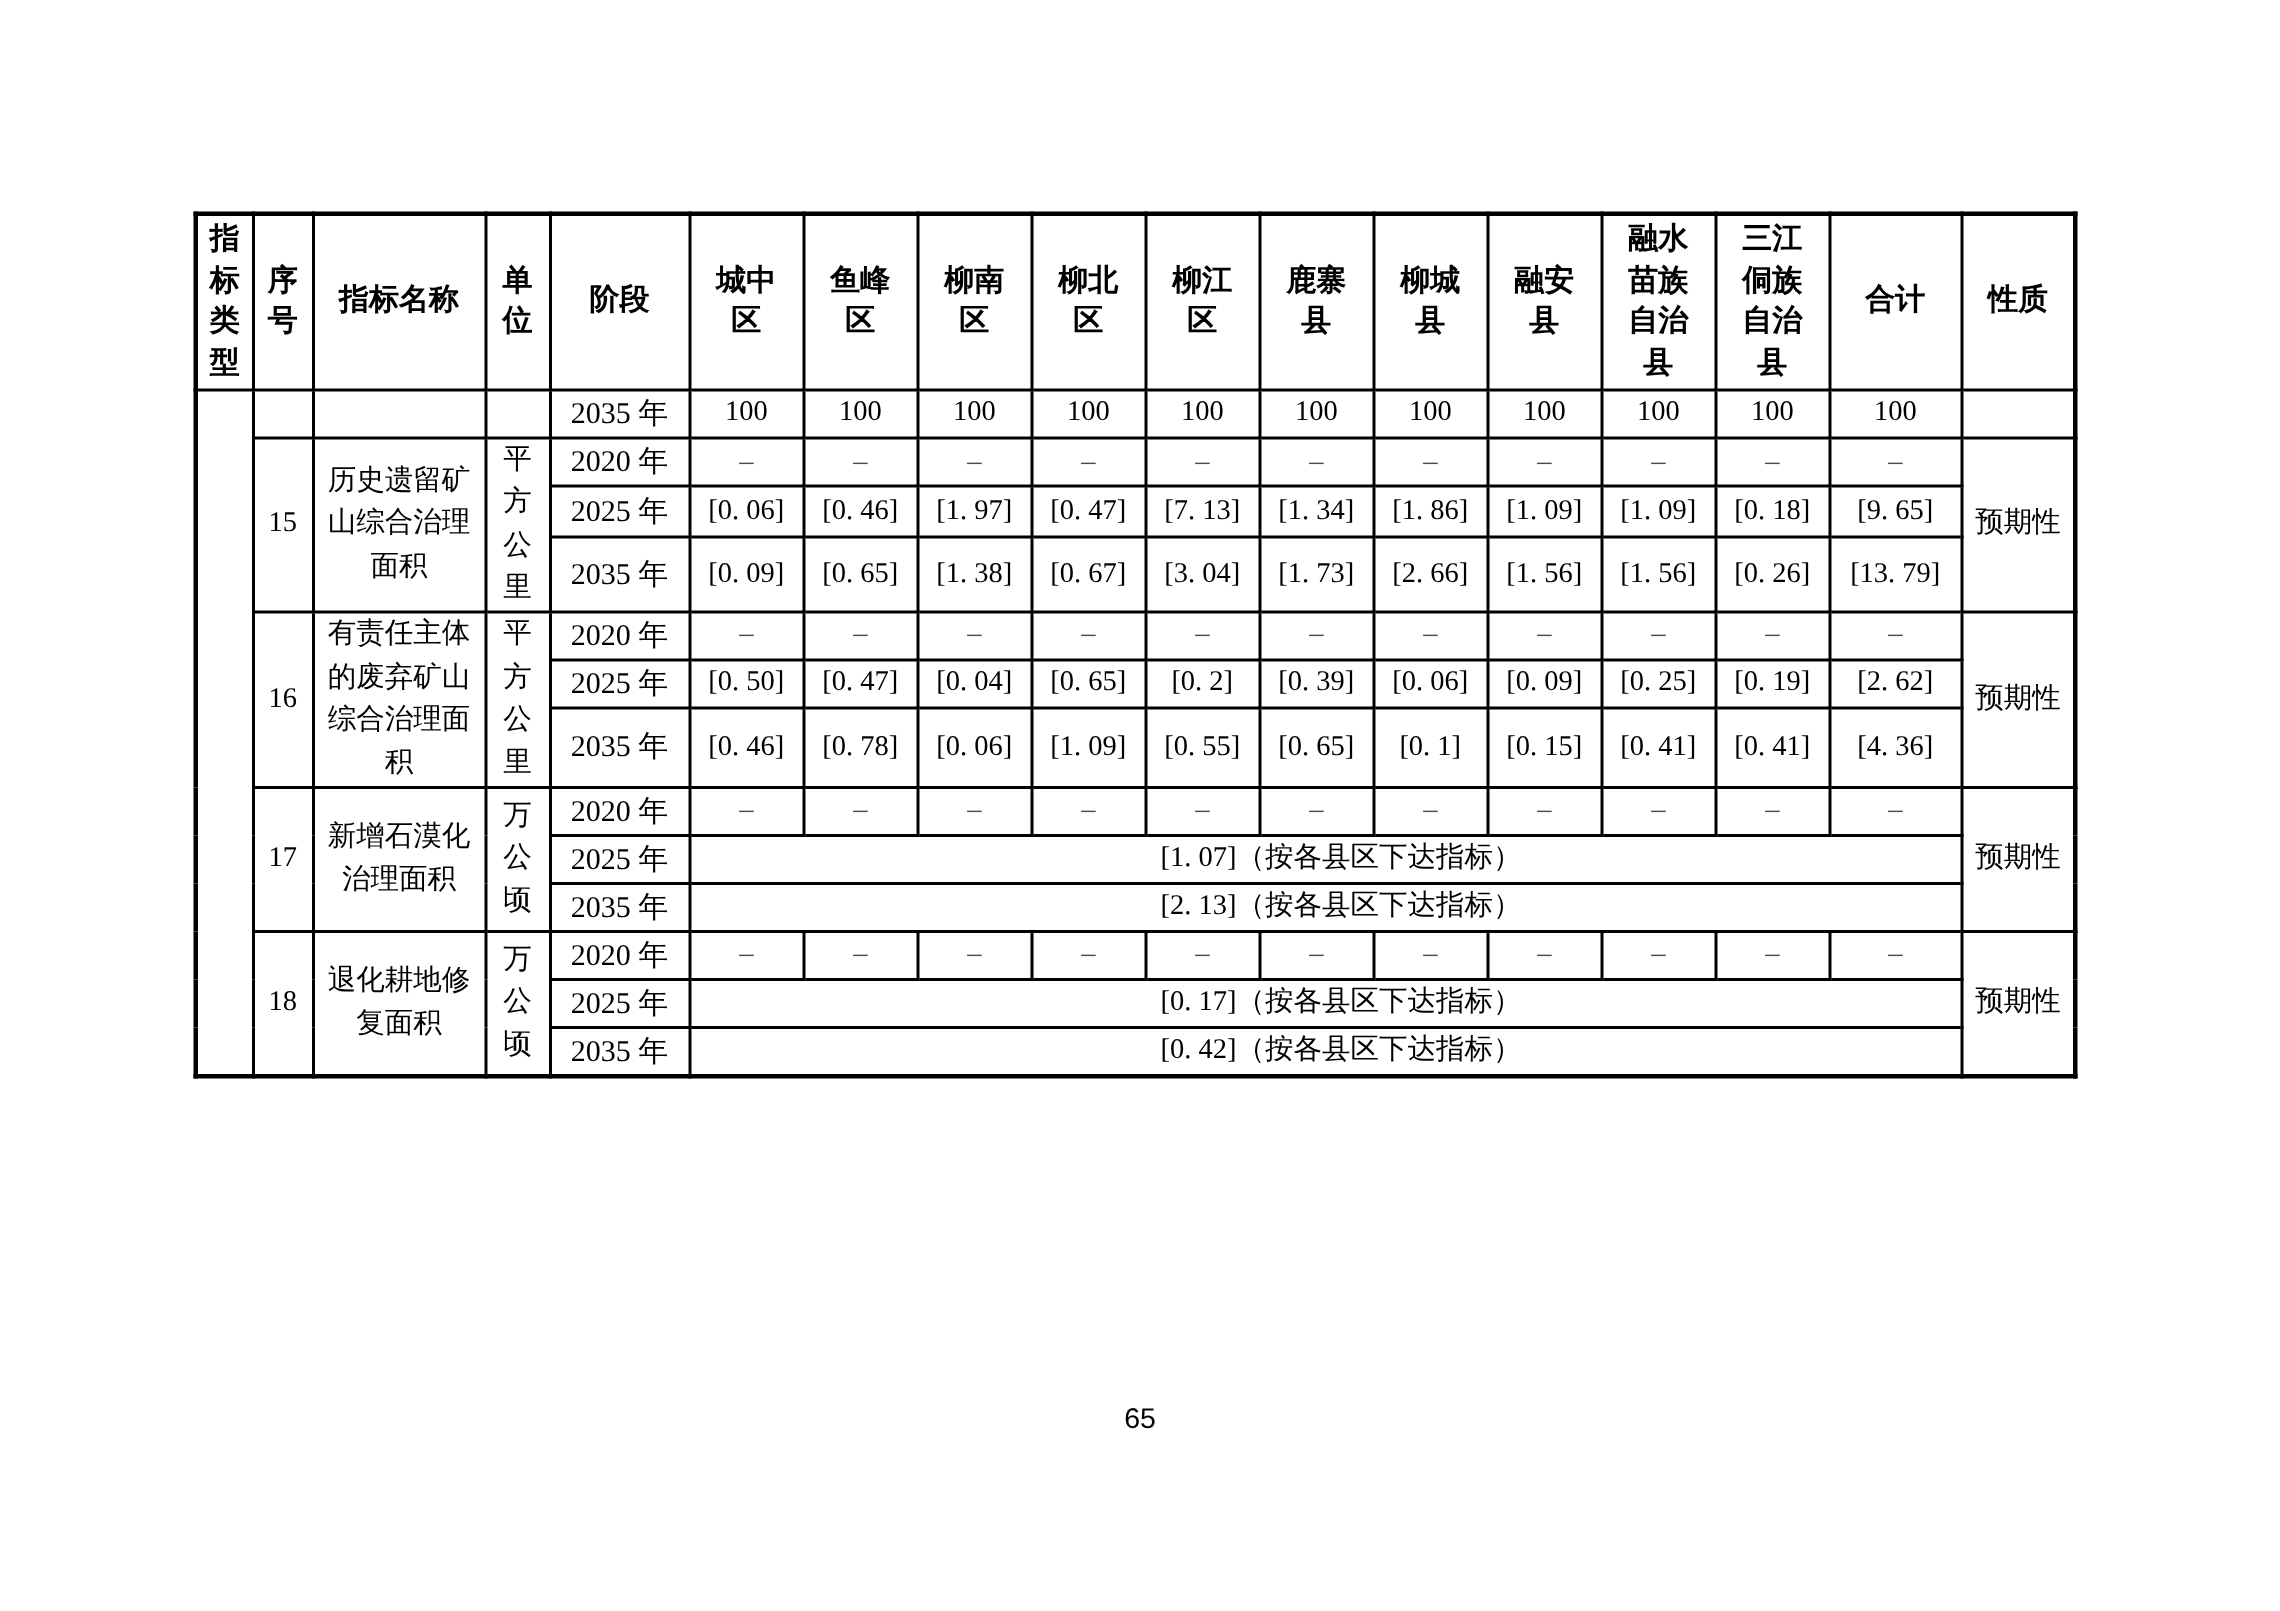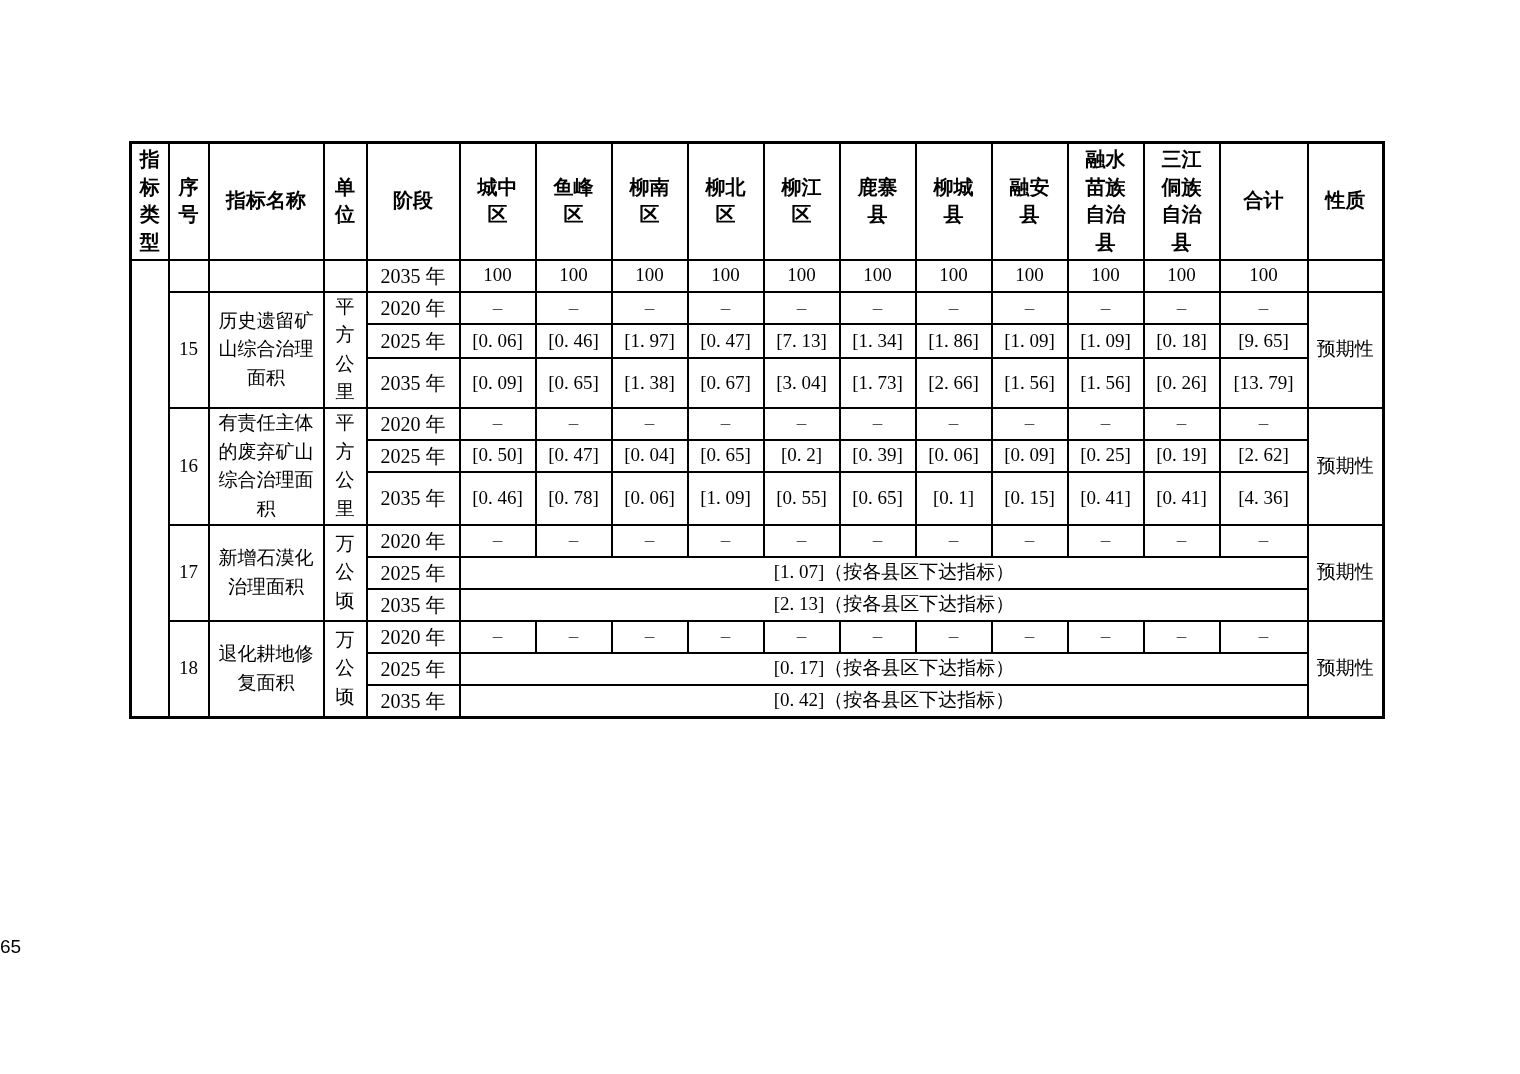--- a/index.html
+++ b/index.html
@@ -37,21 +37,21 @@
     font-family: "Liberation Serif", "DejaVu Serif", serif;
     font-size: 19px;
     line-height: 1.5;
   }
   .tbl td.stage { font-size: 20px; }
   tr.r-dash td.val { color: #4a4a4a; }
   td.merged { text-align: center; padding-left: 21px; }
   .pageno {
     position: absolute;
     left: 0; right: 0; top: 936px;
-    text-align: left;
+    text-align: center;
     font-family: "Liberation Sans", sans-serif;
     font-size: 19px;
     color: #000;
   }
 </style>
 </head>
 <body>
 
 <div class="page">
 

